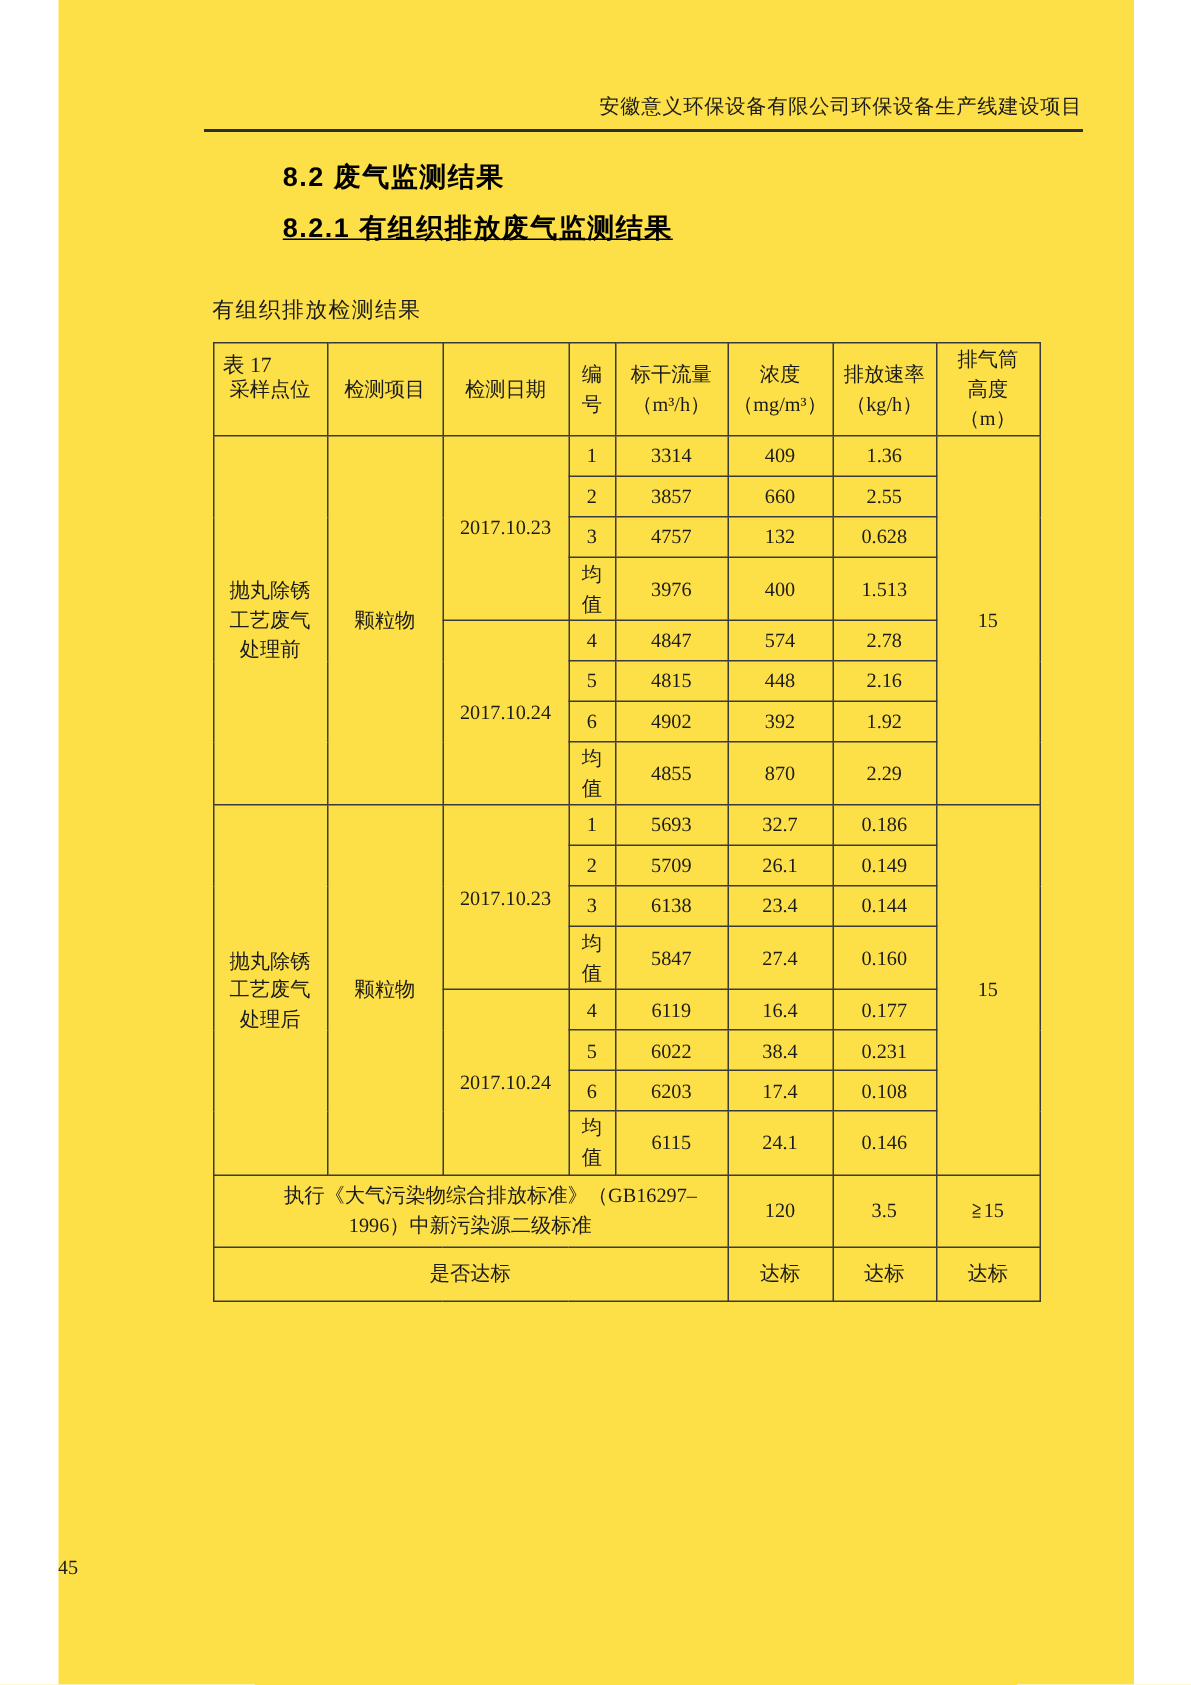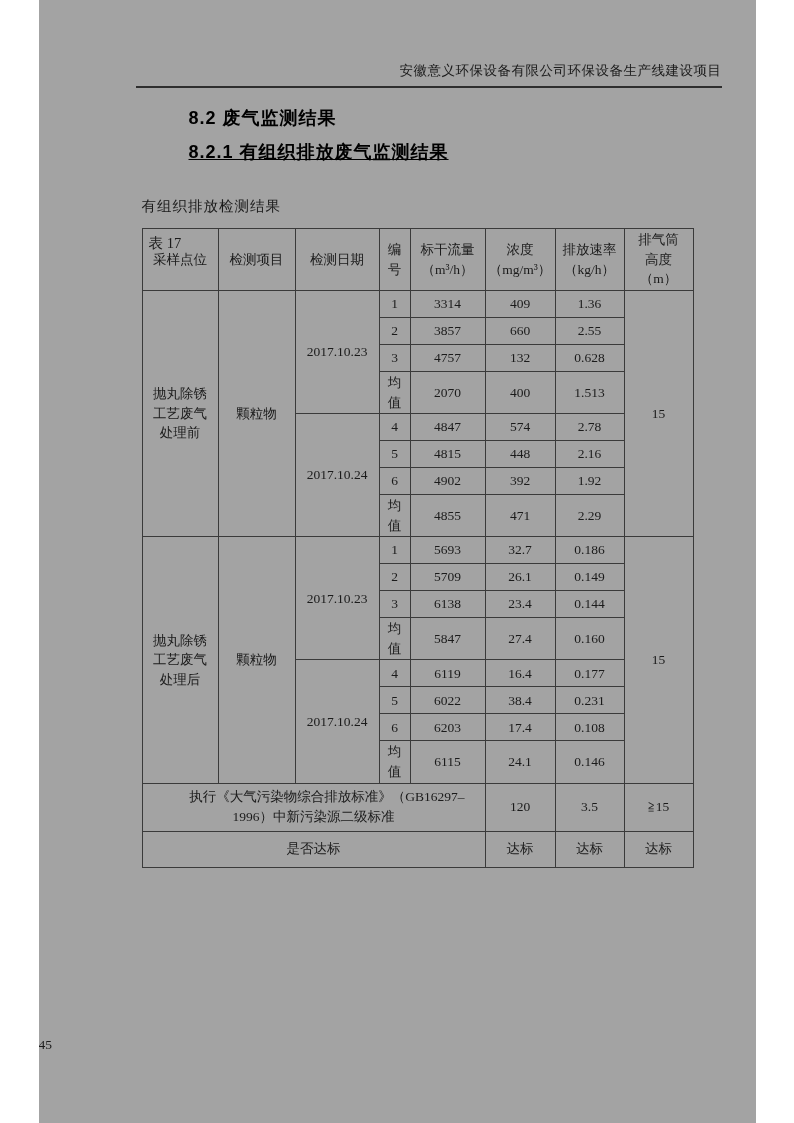--- a/index.html
+++ b/index.html
@@ -1,20 +1,20 @@
 <!DOCTYPE html>
 <html lang="zh"><head>
 <meta charset="utf-8">
 <style>
   html,body{margin:0;padding:0;background:#ffffff;}
   .page{
     position:relative;
     width:717px;height:1123px;
     margin:0 auto;
-    background:#a3a3a3;
+    background:#fde047;
     font-family:"Liberation Serif","DejaVu Serif",serif;
     color:#1b1b1b;
     overflow:hidden;
   }
   
   .doc-header{
     position:absolute;left:97px;top:62px;width:586px;
     text-align:right;font-size:13.5px;letter-spacing:.5px;
     padding-bottom:6px;border-bottom:2px solid #2e2e2e;
   }
@@ -127,21 +127,21 @@
       </tr>
       <tr class="rn">
         <td>3</td>
         <td>4757</td>
         <td>132</td>
         <td>0.628</td>
       </tr>
       <tr class="rm">
         <td>均
 值</td>
-        <td>2070</td>
+        <td>3976</td>
         <td>400</td>
         <td>1.513</td>
       </tr>
       <tr class="rn">
         <td rowspan="4">2017.10.24</td>
         <td>4</td>
         <td>4847</td>
         <td>574</td>
         <td>2.78</td>
       </tr>
@@ -154,21 +154,21 @@
       <tr class="rn">
         <td>6</td>
         <td>4902</td>
         <td>392</td>
         <td>1.92</td>
       </tr>
       <tr class="rm">
         <td>均
 值</td>
         <td>4855</td>
-        <td>471</td>
+        <td>870</td>
         <td>2.29</td>
       </tr>
 
       <tr class="rn">
         <td rowspan="8">抛丸除锈
 工艺废气
 处理后</td>
         <td rowspan="8">颗粒物</td>
         <td rowspan="4">2017.10.23</td>
         <td>1</td>

